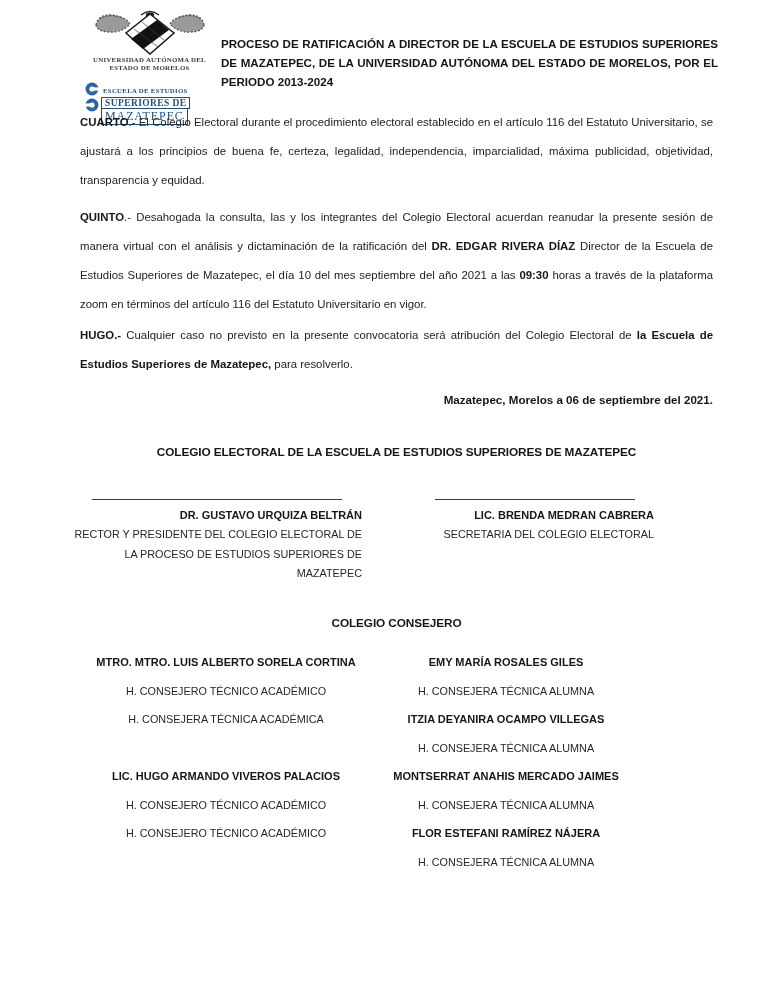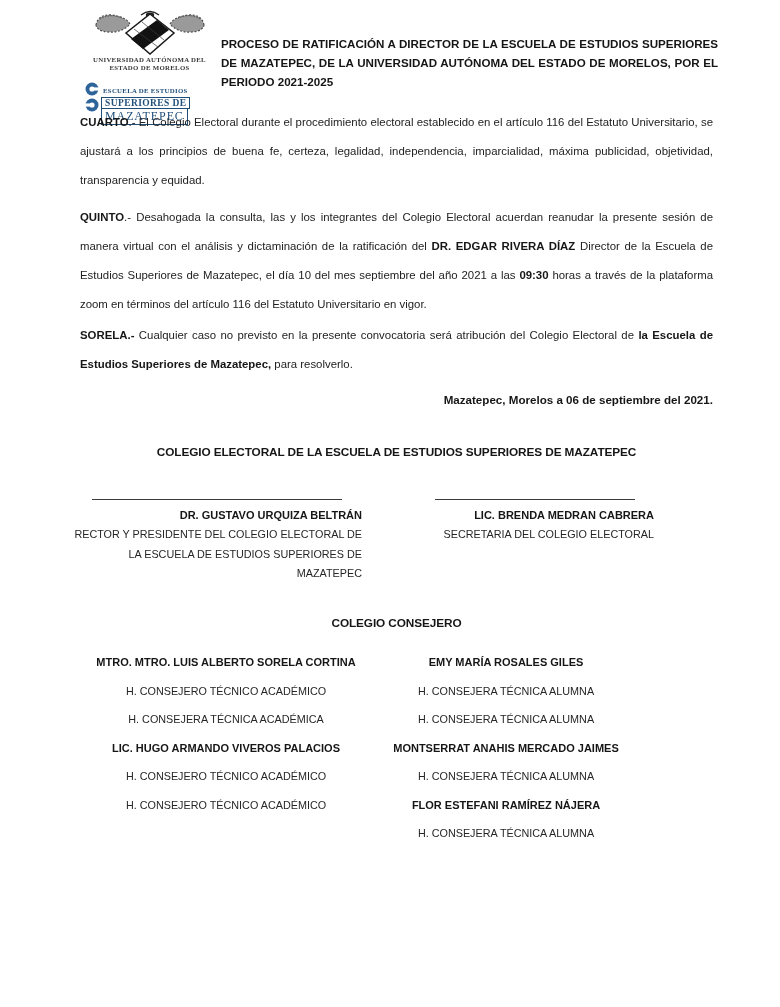--- a/index.html
+++ b/index.html
@@ -109,36 +109,36 @@
         <rect x="0" y="22.4" width="8" height="3.2" fill="#ffffff"></rect>
       </svg>
       <div class="school-lines">
         <span class="school-l1">ESCUELA DE ESTUDIOS</span>
         <span class="school-l2">SUPERIORES DE</span>
         <span class="school-l3">MAZATEPEC</span>
       </div>
     </div>
   </div>
 
-  <div class="title">PROCESO DE RATIFICACIÓN A DIRECTOR DE LA ESCUELA DE ESTUDIOS SUPERIORES DE MAZATEPEC, DE LA UNIVERSIDAD AUTÓNOMA DEL ESTADO DE MORELOS, POR EL PERIODO 2021-2025</div>
+  <div class="title">PROCESO DE RATIFICACIÓN A DIRECTOR DE LA ESCUELA DE ESTUDIOS SUPERIORES DE MAZATEPEC, DE LA UNIVERSIDAD AUTÓNOMA DEL ESTADO DE MORELOS, POR EL PERIODO 2013-2024</div>
 
   <div class="para p-cuarto"><span class="b">CUARTO</span><span>.- El Colegio Electoral durante el procedimiento electoral establecido en el artículo 116 del Estatuto Universitario, se ajustará a los principios de buena fe, certeza, legalidad, independencia, imparcialidad, máxima publicidad, objetividad, transparencia y equidad.</span></div>
 
   <div class="para p-quinto"><span class="b">QUINTO</span><span>.- Desahogada la consulta, las y los integrantes del Colegio Electoral acuerdan reanudar la presente sesión de manera virtual con el análisis y dictaminación de la ratificación del </span><span class="b">DR. EDGAR RIVERA DÍAZ</span><span>  Director de la Escuela de Estudios Superiores de Mazatepec, el día 10 del mes septiembre del año 2021 a las </span><span class="b">09:30</span><span> horas a través de la plataforma zoom  en términos del artículo 116 del Estatuto Universitario en vigor.</span></div>
 
-  <div class="para p-sexto"><span class="b">SORELA.-</span><span> Cualquier caso no previsto en la presente convocatoria será atribución del Colegio Electoral de </span><span class="b">la Escuela de Estudios Superiores de Mazatepec,</span><span> para resolverlo.</span></div>
+  <div class="para p-sexto"><span class="b">HUGO.-</span><span> Cualquier caso no previsto en la presente convocatoria será atribución del Colegio Electoral de </span><span class="b">la Escuela de Estudios Superiores de Mazatepec,</span><span> para resolverlo.</span></div>
 
   <div class="dateline">Mazatepec, Morelos a 06 de septiembre del 2021.</div>
 
   <div class="heading h-college">COLEGIO ELECTORAL DE LA ESCUELA DE ESTUDIOS SUPERIORES DE MAZATEPEC</div>
 
   <div class="sig sig-left">
     <div class="sig-line"></div>
     <div class="sig-name">DR. GUSTAVO URQUIZA BELTRÁN</div>
-    <div class="sig-role">RECTOR Y PRESIDENTE DEL COLEGIO ELECTORAL DE LA ESCUELA DE ESTUDIOS SUPERIORES DE MAZATEPEC</div>
+    <div class="sig-role">RECTOR Y PRESIDENTE DEL COLEGIO ELECTORAL DE LA PROCESO DE ESTUDIOS SUPERIORES DE MAZATEPEC</div>
   </div>
   <div class="sig sig-right">
     <div class="sig-line"></div>
     <div class="sig-name">LIC. BRENDA MEDRAN CABRERA</div>
     <div class="sig-role">SECRETARIA DEL COLEGIO ELECTORAL</div>
   </div>
 
   <div class="heading h-colegio">COLEGIO CONSEJERO</div>
 
   <div class="members">
@@ -147,20 +147,21 @@
       <div class="member-role">H. CONSEJERO TÉCNICO ACADÉMICO</div>
     </div>
     <div class="member">
       <div class="member-name">EMY MARÍA ROSALES GILES</div>
       <div class="member-role">H. CONSEJERA TÉCNICA ALUMNA</div>
     </div>
     <div class="member">
       <div class="member-role">H. CONSEJERA TÉCNICA ACADÉMICA</div>
     </div>
     <div class="member">
+      <div class="member-name">ITZIA DEYANIRA OCAMPO VILLEGAS</div>
       <div class="member-role">H. CONSEJERA TÉCNICA ALUMNA</div>
     </div>
     <div class="member">
       <div class="member-name">LIC. HUGO ARMANDO VIVEROS PALACIOS</div>
       <div class="member-role">H. CONSEJERO TÉCNICO ACADÉMICO</div>
     </div>
     <div class="member">
       <div class="member-name">MONTSERRAT ANAHIS MERCADO JAIMES</div>
       <div class="member-role">H. CONSEJERA TÉCNICA ALUMNA</div>
     </div>

